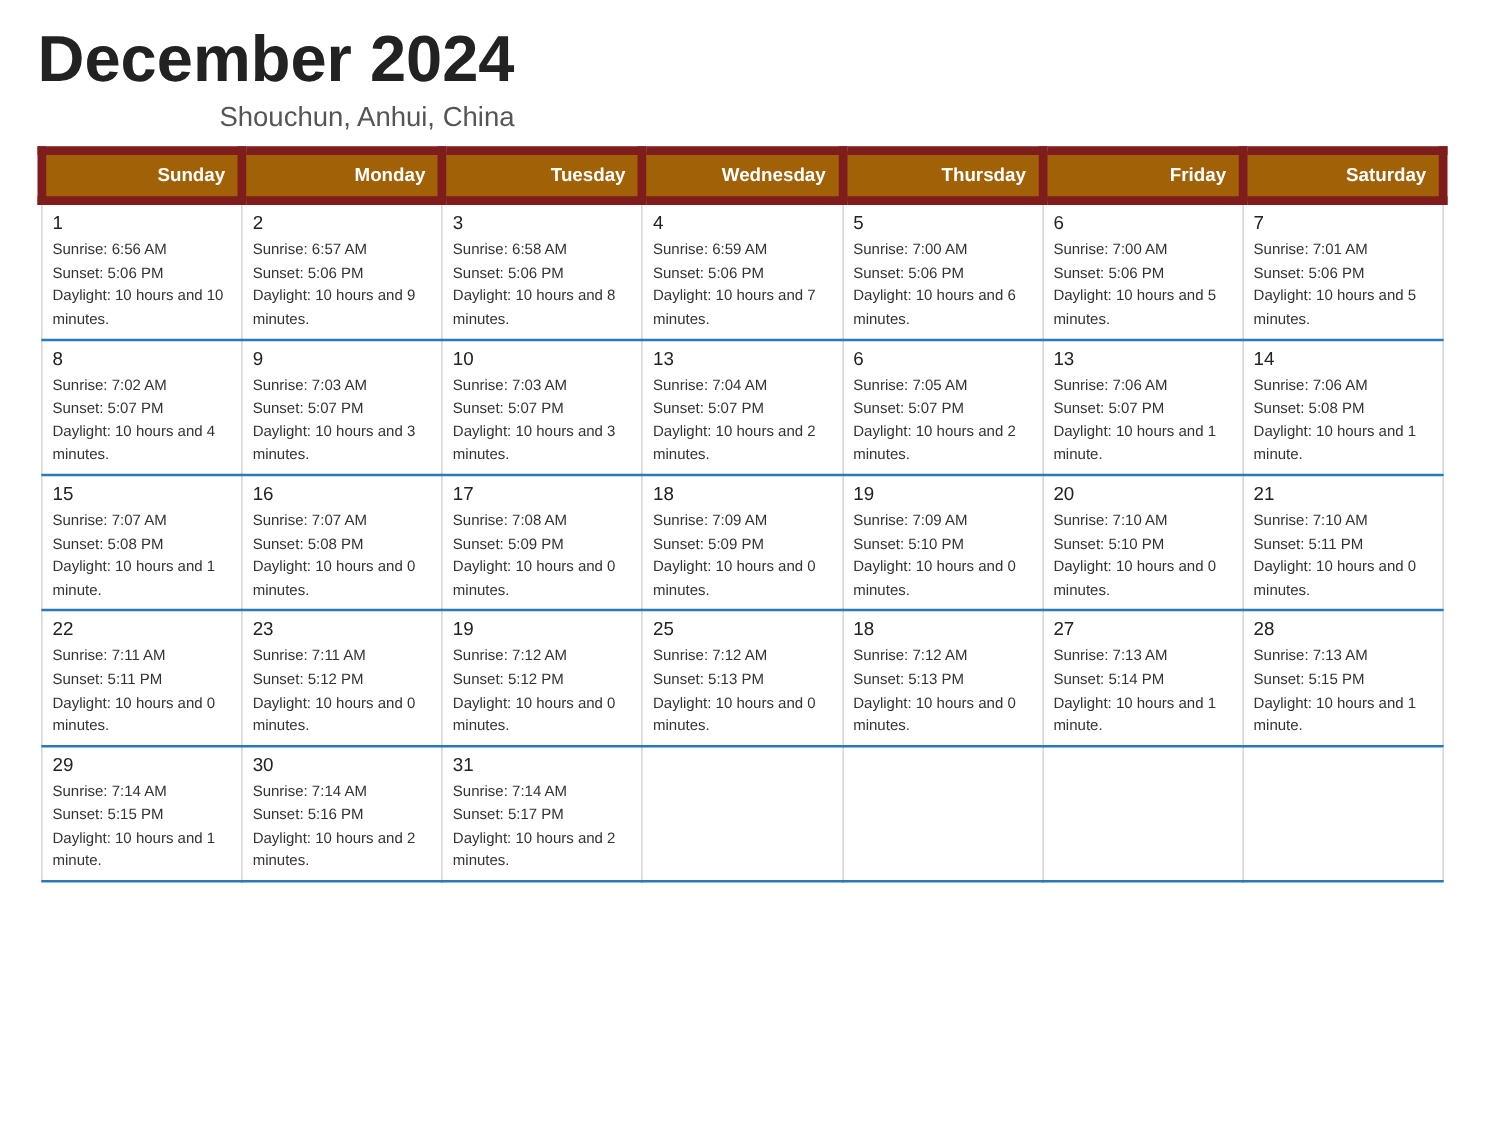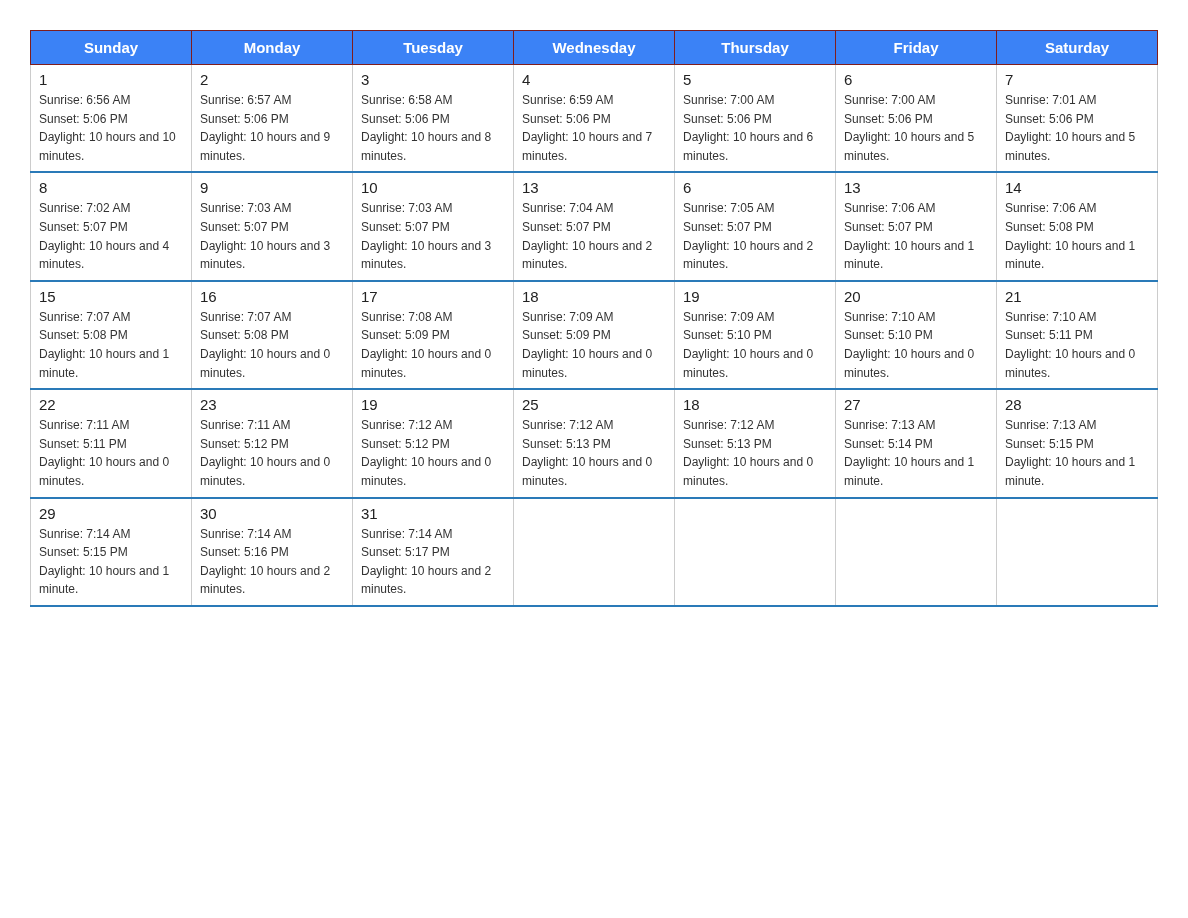--- a/index.html
+++ b/index.html
@@ -59,27 +59,27 @@
       font-size: 22px;
       color: #555;
       margin-top: 4px;
     }
     table {
       width: 100%;
       border-collapse: collapse;
       margin-top: 10px;
     }
     thead th {
-      background-color: #3b82f6;
+      background-color: #a16207;
       color: #fff;
       font-size: 15px;
       font-weight: bold;
       padding: 8px 10px;
-      text-align: center;
-      border: 1px solid #7f1d1d;
+      text-align: right;
+      border: 7px solid #7f1d1d;
     }
     tbody td {
       border: 1px solid #ccc;
       vertical-align: top;
       padding: 6px 8px;
       font-size: 12.5px;
       color: #222;
       width: 14.28%;
       min-height: 90px;
     }
@@ -98,20 +98,24 @@
       color: #333;
     }
     .empty-cell {
       background: #fff;
     }
   </style>
 </head>
 <body>
 
 <div class="header">
+  <div class="title-section">
+    <div class="month-title">December 2024</div>
+    <div class="location">Shouchun, Anhui, China</div>
+  </div>
 </div>
 
 <table>
   <thead>
     <tr>
     <th>Sunday</th>
         <th>Monday</th>
         <th>Tuesday</th>
         <th>Wednesday</th>
         <th>Thursday</th>

